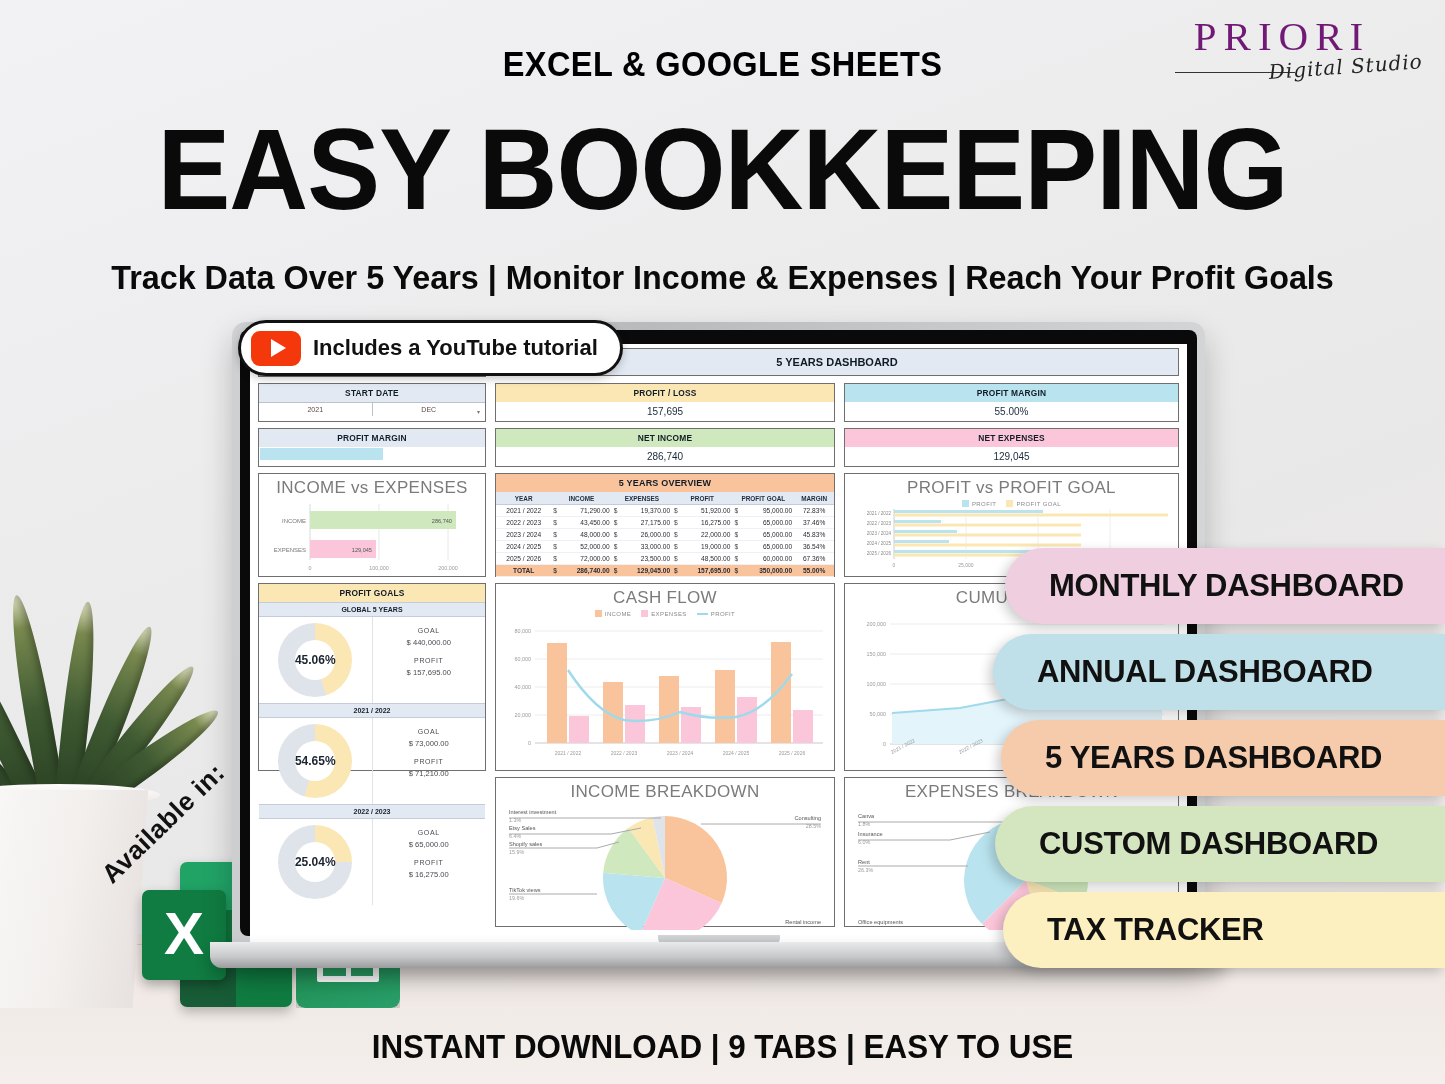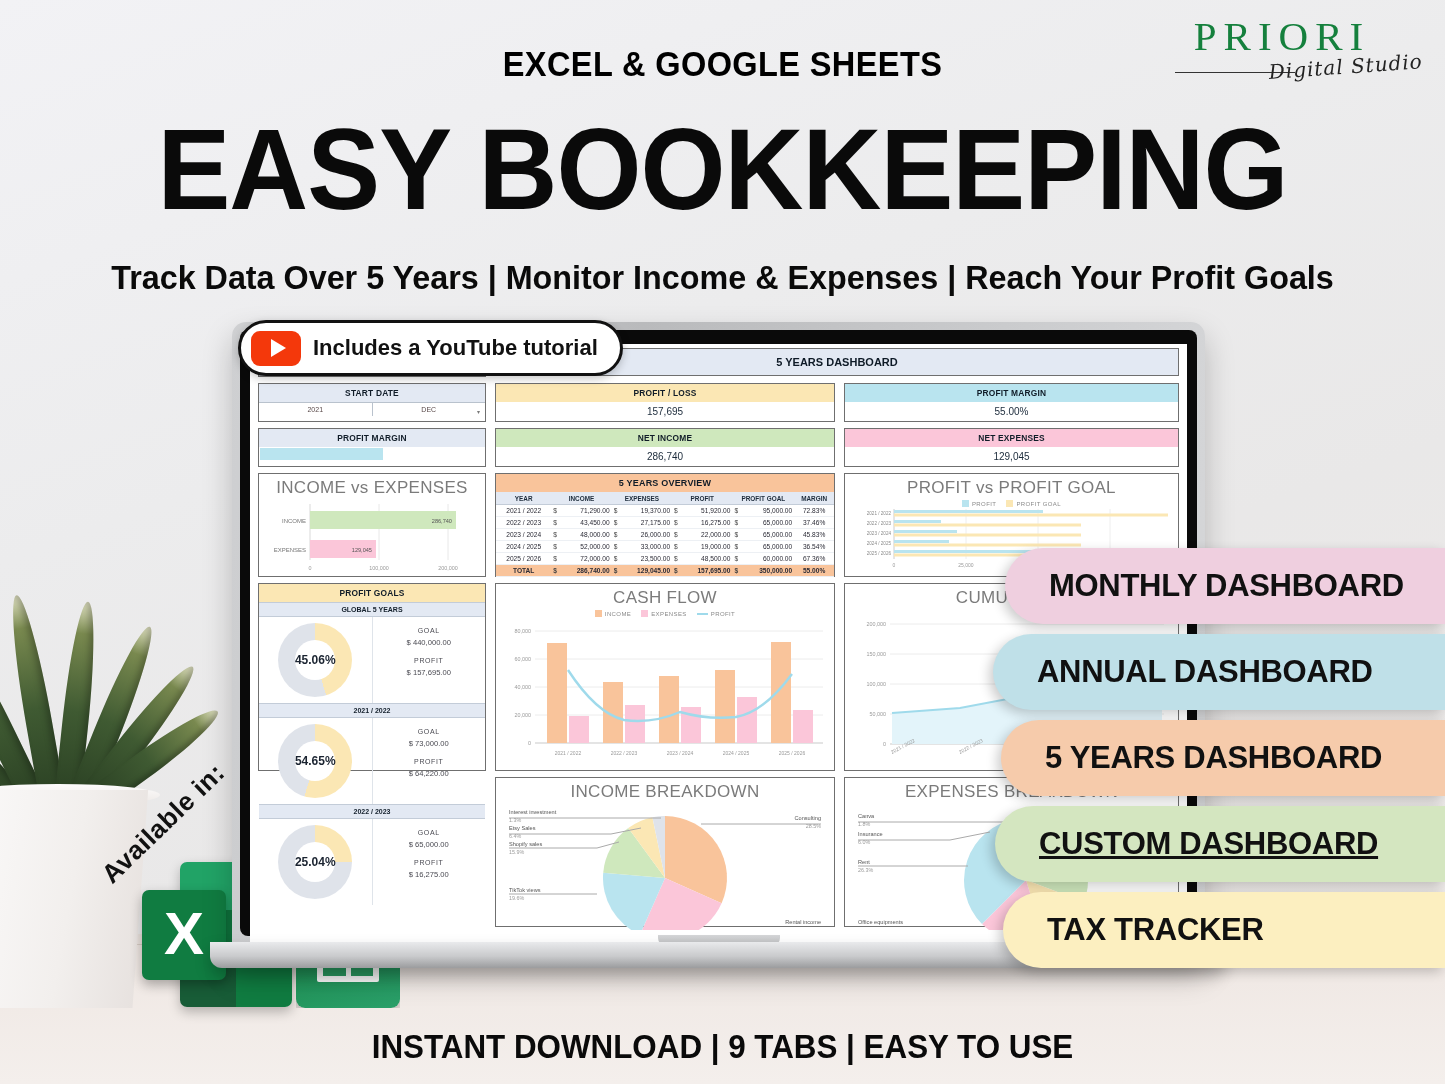--- a/index.html
+++ b/index.html
@@ -34,21 +34,21 @@
   }
   .subhead {
     position: absolute; top: 258px; left: 0; width: 1445px;
     text-align: center; font-size: 34px; font-weight: bold;
     color: #0a0a0a; transform: scaleX(.95); transform-origin: center;
   }
   
   .logo { position: absolute; top: 16px; right: 18px; width: 290px; height: 82px; }
   .logo-main {
     font-family: "Liberation Serif", serif; font-size: 41px; letter-spacing: 7px;
-    color: #15803d; text-align: center; line-height: 1;
+    color: #701a75; text-align: center; line-height: 1;
   }
   .logo-sub {
     font-family: "DejaVu Serif", serif; font-style: italic; font-size: 20px;
     color: #222; text-align: right; margin-top: 2px; padding-right: 4px;
     letter-spacing: 1px; transform: rotate(-4deg);
   }
   .logo-rule {
     position:absolute; left: 38px; top: 56px; width: 120px; height: 1px; background:#333;
   }
   
@@ -210,21 +210,21 @@
   
   .pills { position:absolute; right: 0; top: 548px; width: 452px; z-index: 45; }
   .pill {
     height: 76px; border-radius: 40px 0 0 40px; display:flex; align-items:center;
     padding-left: 44px; margin-bottom: 10px; font-size: 31px; font-weight: bold; color:#111;
     box-shadow: -4px 4px 12px rgba(0,0,0,.20); letter-spacing: -.3px; white-space:nowrap;
   }
   .pill:nth-child(1){ margin-left: 12px; }
   .pill:nth-child(2){ margin-left: 0px; }
   .pill:nth-child(3){ margin-left: 8px; }
-  .pill:nth-child(4){ margin-left: 2px; text-decoration: underline; }
+  .pill:nth-child(4){ margin-left: 2px; }
   .pill:nth-child(5){ margin-left: 10px; }
   
   .footer {
     position:absolute; left:0; bottom: 18px; width: 1445px; text-align:center;
     font-size: 33px; font-weight:bold; color:#0a0a0a; transform: scaleX(.95);
   }
 </style>
 </head>
 <body>
 
@@ -508,21 +508,21 @@
       <div class="pg-left">
         <div class="donut" style="background:conic-gradient(#fbe7b4 0deg 196.74deg, #dfe3ea 196.74deg 360deg)">
           <div class="hole">54.65%</div>
         </div>
       </div>
       <div class="pg-right">
         <div class="lbl">GOAL</div>
         <div class="val">$ 73,000.00</div>
         <div class="gap"></div>
         <div class="lbl">PROFIT</div>
-        <div class="val">$ 64,220.00</div>
+        <div class="val">$ 71,210.00</div>
       </div>
     </div>
                 </div>
                 <div>
     <div class="pg-sub">2022 / 2023</div>
     <div class="pg-body">
       <div class="pg-left">
         <div class="donut" style="background:conic-gradient(#fbe7b4 0deg 90.144deg, #dfe3ea 90.144deg 360deg)">
           <div class="hole">25.04%</div>
         </div>

